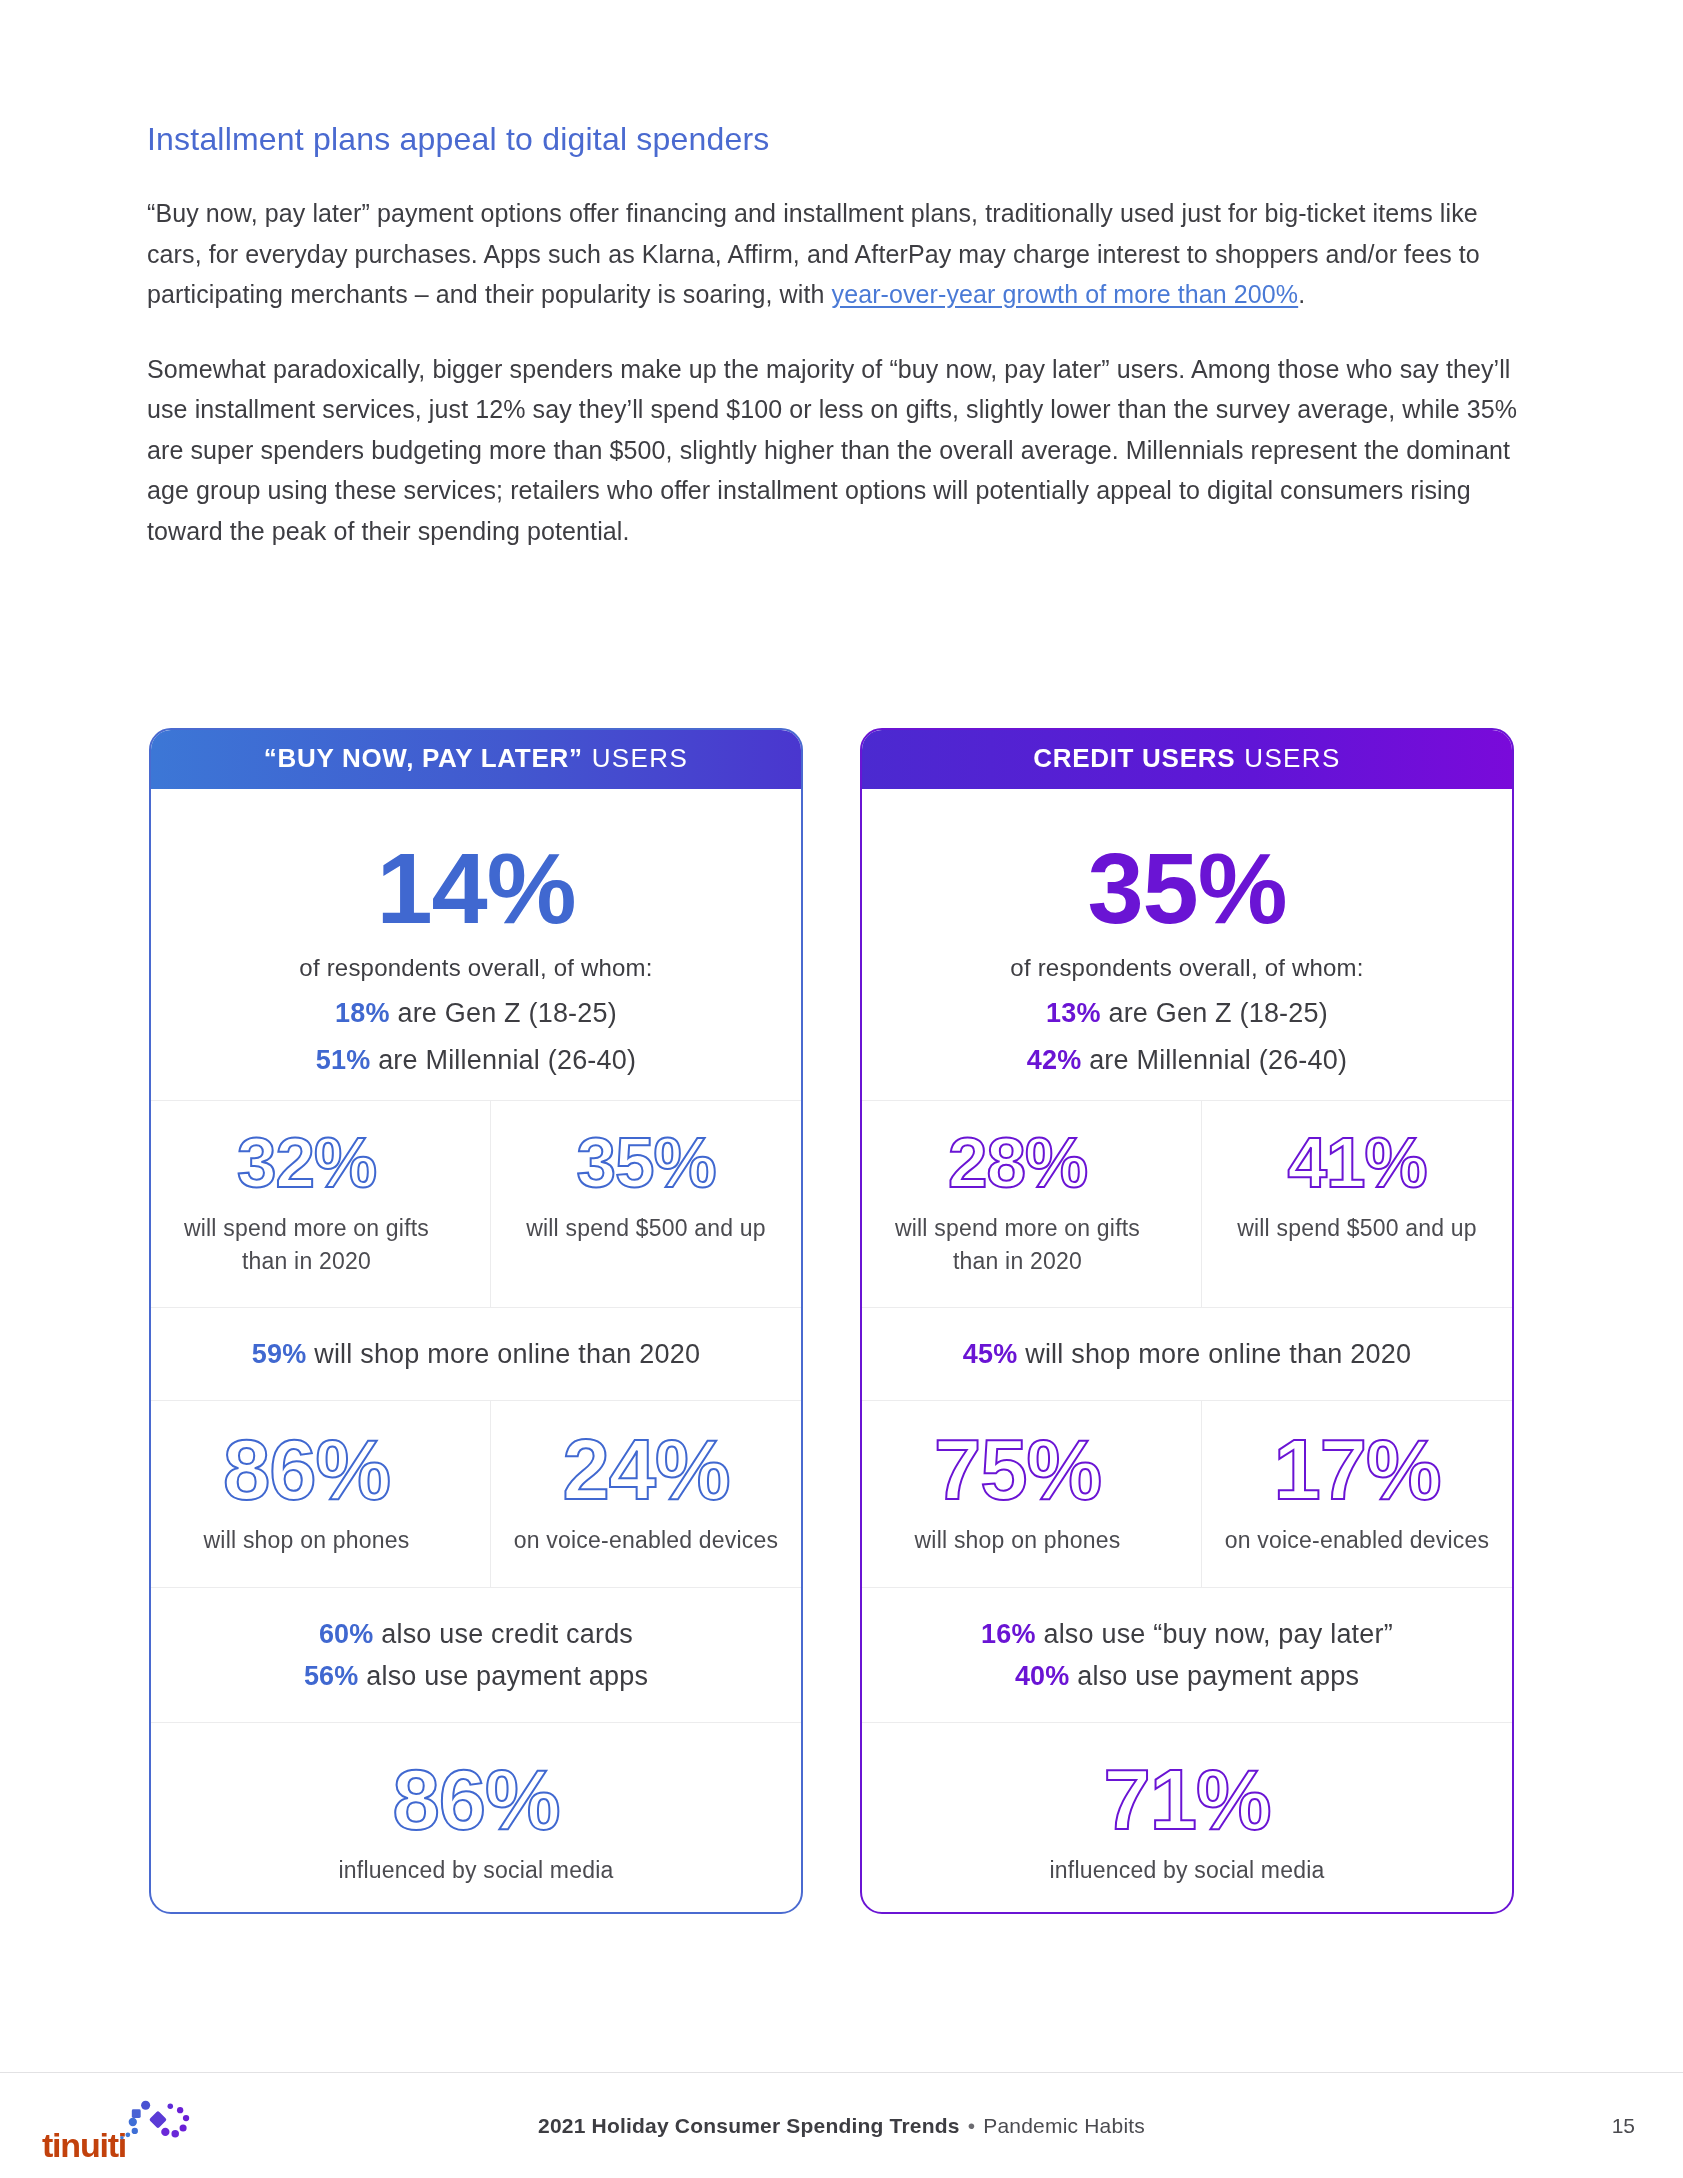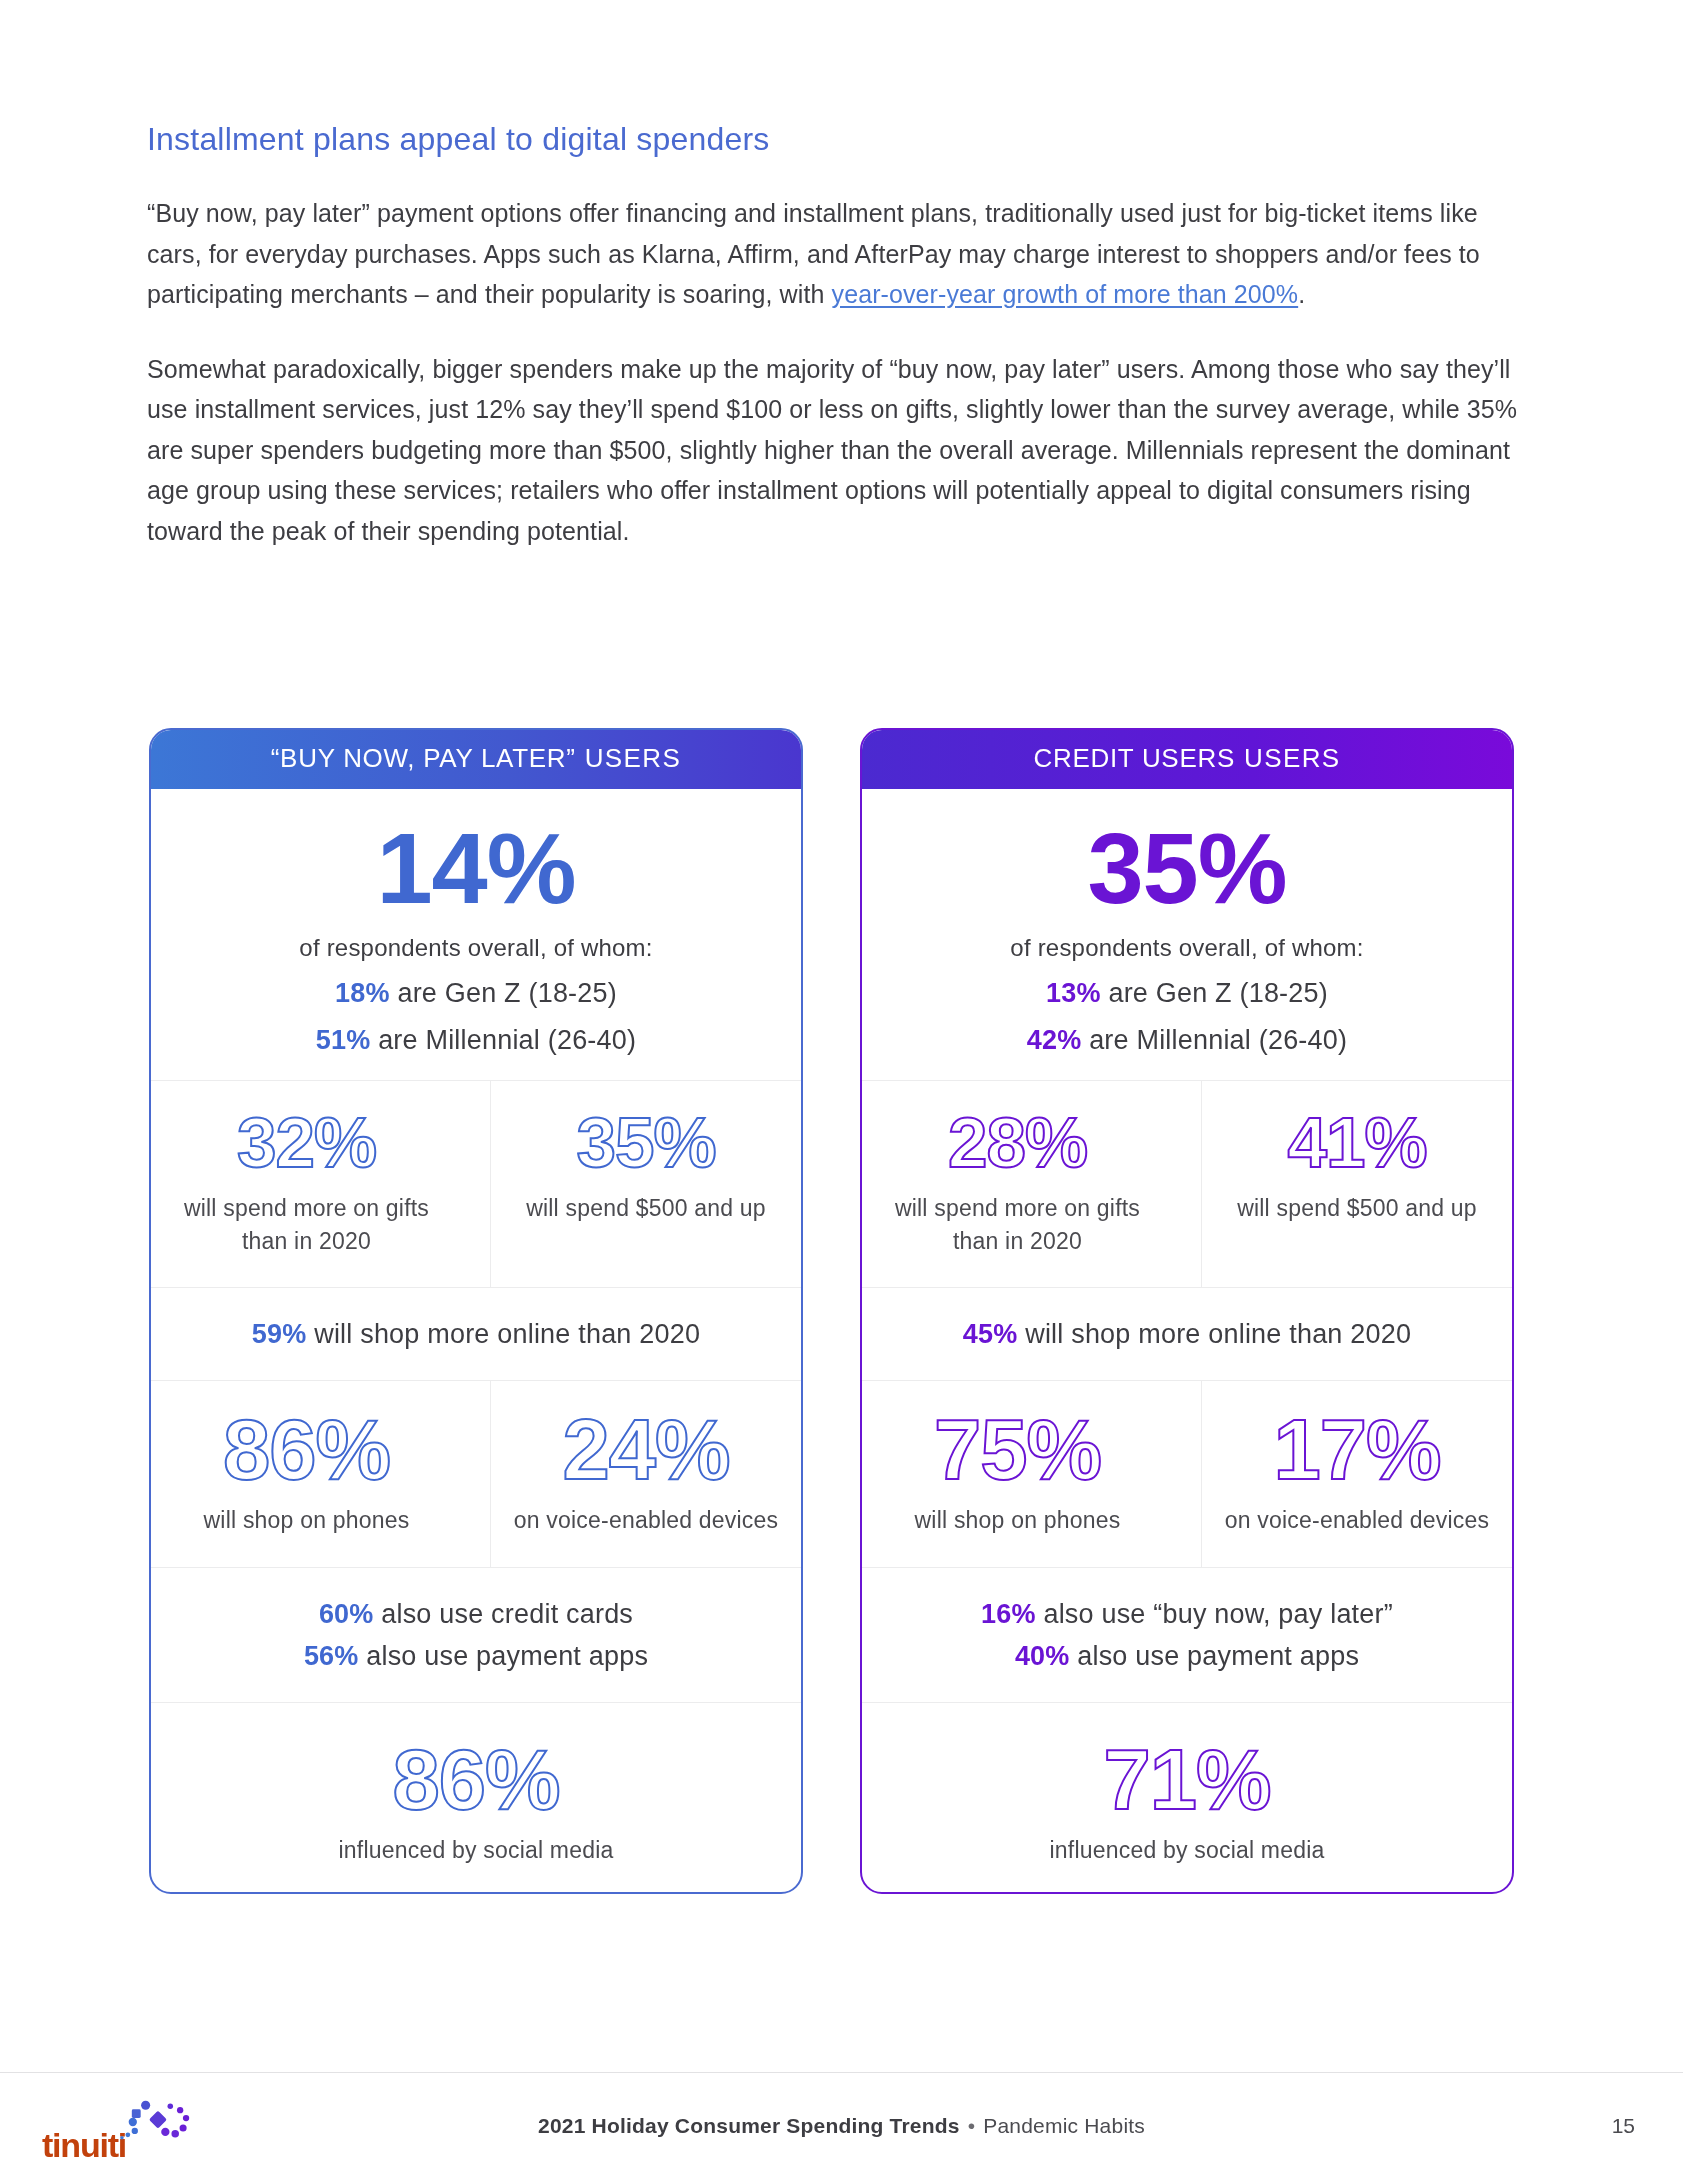--- a/index.html
+++ b/index.html
@@ -85,21 +85,21 @@
     font-size: 26px;
     letter-spacing: 0.7px;
     margin: -2px -2px 0 -2px;
   }
   .card.blue .card-header {
     background: linear-gradient(90deg, #3c77d6 0%, #4258cf 55%, #4a36cf 100%);
   }
   .card.purple .card-header {
     background: linear-gradient(90deg, #4b2ad0 0%, #6015d6 60%, #7a0ada 100%);
   }
-  .hdr-strong { font-weight: 400; text-align: right; }
+  .hdr-strong { font-weight: 700; text-align: right; }
   .hdr-light  { font-weight: 400; margin-left: 9px; letter-spacing: 1.4px; }
 
   
   .block {
     padding: 26px 16px 24px 16px;
     border-bottom: 1px solid #ececed;
   }
   .block:last-child { border-bottom: none; }
   .block.split {
     display: flex;
@@ -114,21 +114,21 @@
   }
   .half + .half { border-left: 1px solid #ececed; }
 
   
   .hero-num {
     text-align: center;
     font-size: 101px;
     font-weight: 800;
     line-height: 1.02;
     letter-spacing: -1px;
-    margin-top: 2px;
+    margin-top: 22px;
   }
   .blue-txt   { color: #4068d0; }
   .purple-txt { color: #6a14d4; }
 
   .hero-sub {
     text-align: center;
     font-size: 24px;
     color: #3d3d42;
     margin-top: 14px;
     letter-spacing: 0.2px;

